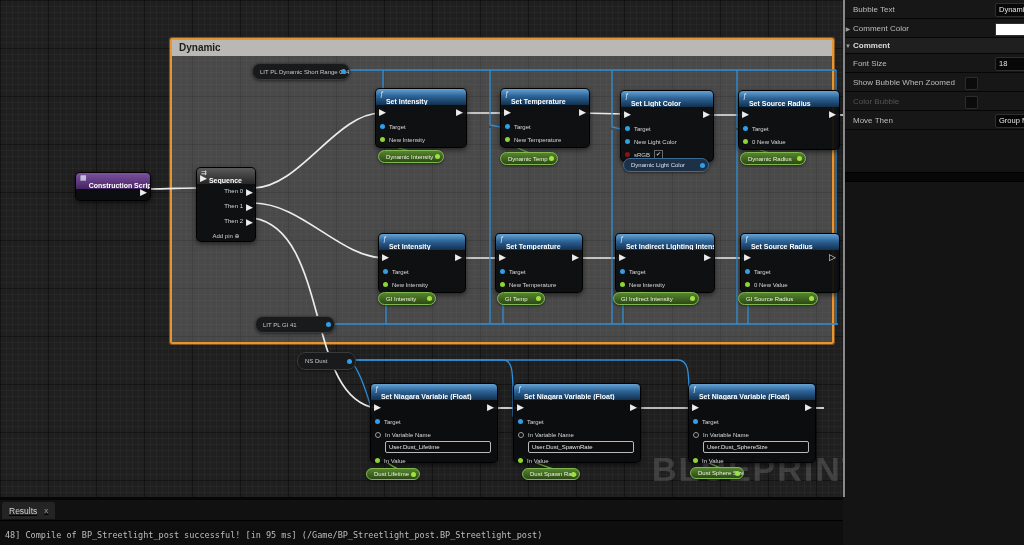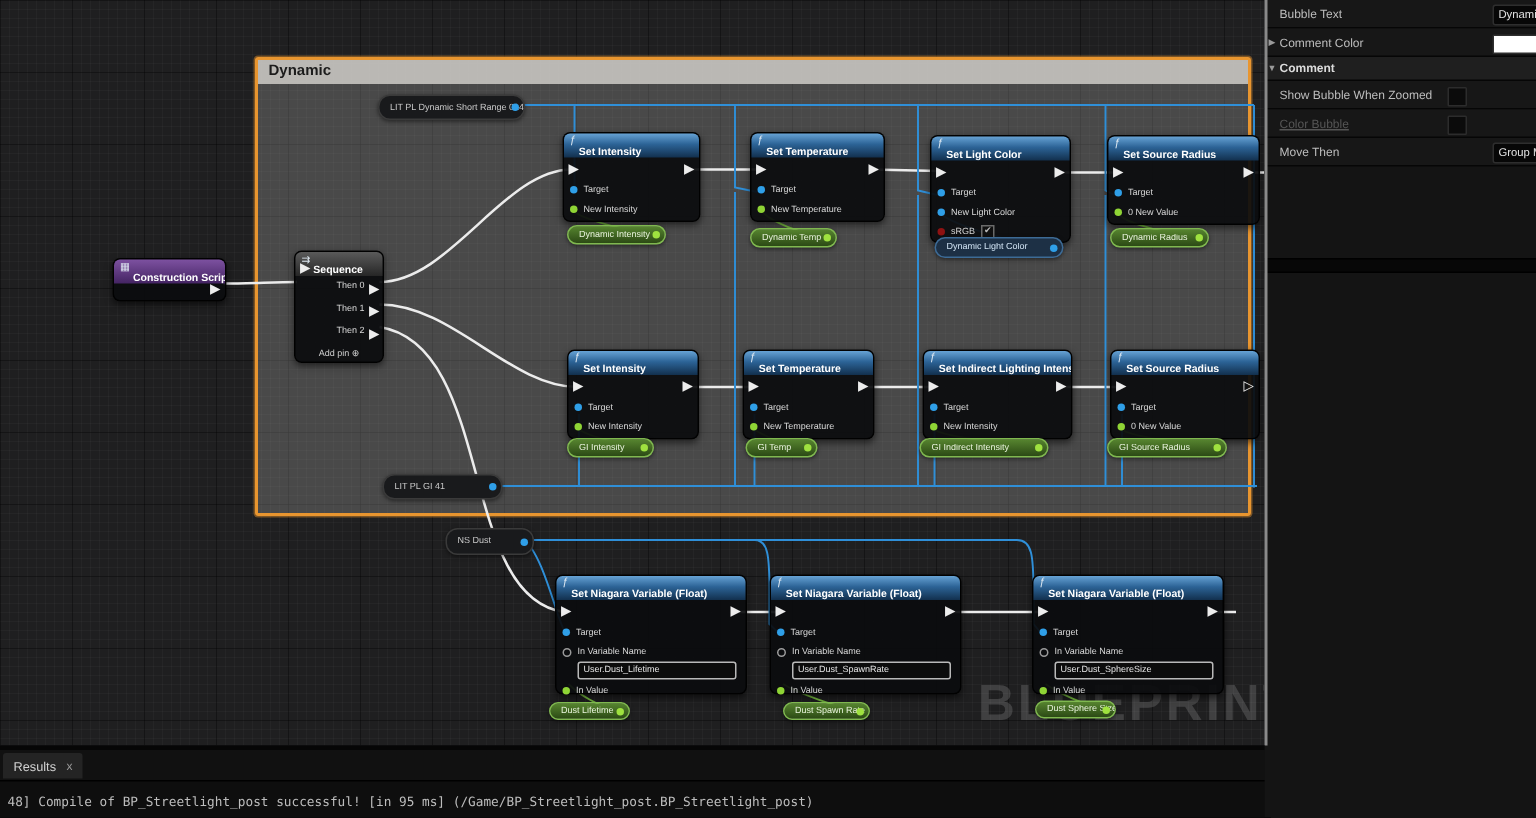--- a/index.html
+++ b/index.html
@@ -66,35 +66,35 @@
   .getter.blue .glabel{color:#d2e4f4;} .getter.blue .gpin{background:#2f9fe8;}
   
   #panel{position:absolute;left:843px;top:0;width:181px;height:545px;background:#141414;z-index:6;}
   #panel-splitter{position:absolute;left:0;top:0;width:2px;height:497px;background:#8a8a8a;}
   .prow2{position:relative;height:18px;border-bottom:1px solid #060606;background:#171717;
     display:flex;align-items:center;overflow:hidden;}
   .prow2 .caret{width:10px;text-align:center;font-size:6px;color:#9a9a9a;flex:0 0 auto;}
   .prow2 .plbl{font-size:8px;color:#bdbdbd;white-space:nowrap;}
   .prow2.pcat{background:#1f1f1f;height:15px;}
   .prow2.pcat .plbl{font-weight:bold;color:#dcdcdc;}
-  .prow2.pdis .plbl{color:#555;text-decoration:underline;}
+  .prow2.pdis .plbl{color:#555;}
   .pbox{position:absolute;left:152px;top:3px;width:40px;height:12px;background:#070707;
     border:1px solid #2e2e2e;font-size:7.5px;color:#e4e4e4;line-height:12px;padding:0 3px;
     white-space:nowrap;overflow:hidden;border-radius:2px;}
   .pswatch{position:absolute;left:152px;top:3.5px;width:40px;height:11px;background:#fff;
     border:1px solid #2e2e2e;border-radius:1px;}
   .pcheck{position:absolute;left:122px;top:3.5px;width:11px;height:11px;background:#0b0b0b;
     border:1px solid #2c2c2c;border-radius:1px;}
   #panel-footer{position:absolute;left:0;top:172px;width:181px;height:8px;background:#070707;
     border-top:1px solid #000;border-bottom:1px solid #000;}
   
   #bottombar{position:absolute;left:0;top:497px;width:843px;height:48px;background:#111;z-index:6;
     border-top:3px solid #060606;}
   #results-tab{position:absolute;left:2px;top:2px;height:17px;background:#242424;border-radius:2px 2px 0 0;
-    display:flex;align-items:center;padding:0 7px;}
+    display:flex;align-items:center;padding:0 7px;text-decoration:underline;}
   #results-tab .tlabel{font-size:8.5px;color:#d2d2d2;margin-right:7px;}
   #results-tab .tclose{font-size:8px;color:#9a9a9a;}
   #log-area{position:absolute;left:0;top:20px;width:843px;height:28px;background:#0e0e0e;border-top:1px solid #000;}
   #log-line{position:absolute;left:5px;top:9px;font-family:"DejaVu Sans Mono",monospace;
     font-size:8.5px;color:#bdbdbd;white-space:nowrap;}
 </style>
 </head>
 <body>
 
 <div id="app">
@@ -452,20 +452,25 @@
           <span class="caret">▶</span>
           <span class="plbl">Comment Color</span>
           <div class="pswatch"></div>
         </div>
         <div class="prow2 pcat">
           <span class="caret">▼</span>
           <span class="plbl">Comment</span>
         </div>
         <div class="prow2">
           <span class="caret"></span>
+          <span class="plbl">Font Size</span>
+          <div class="pbox">18</div>
+        </div>
+        <div class="prow2">
+          <span class="caret"></span>
           <span class="plbl">Show Bubble When Zoomed</span>
           <div class="pcheck"></div>
         </div>
         <div class="prow2 pdis">
           <span class="caret"></span>
           <span class="plbl">Color Bubble</span>
           <div class="pcheck"></div>
         </div>
         <div class="prow2">
           <span class="caret"></span>

